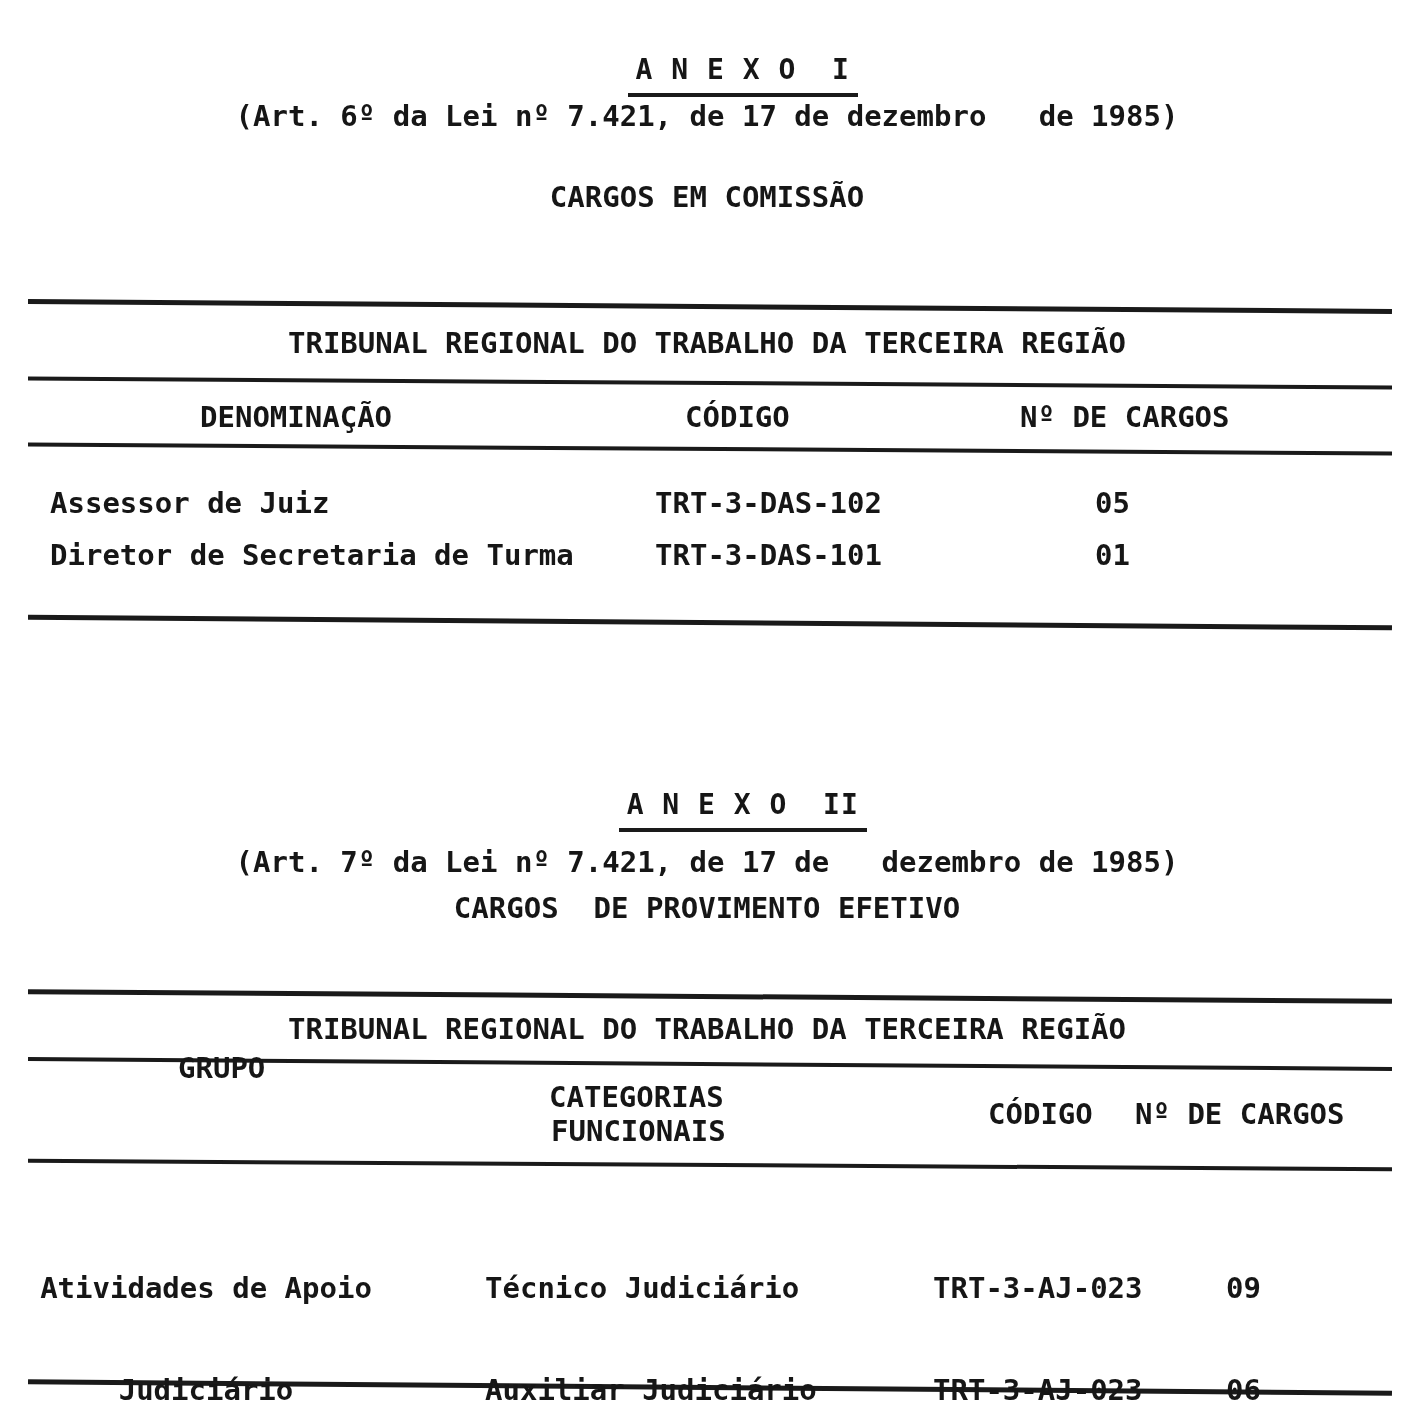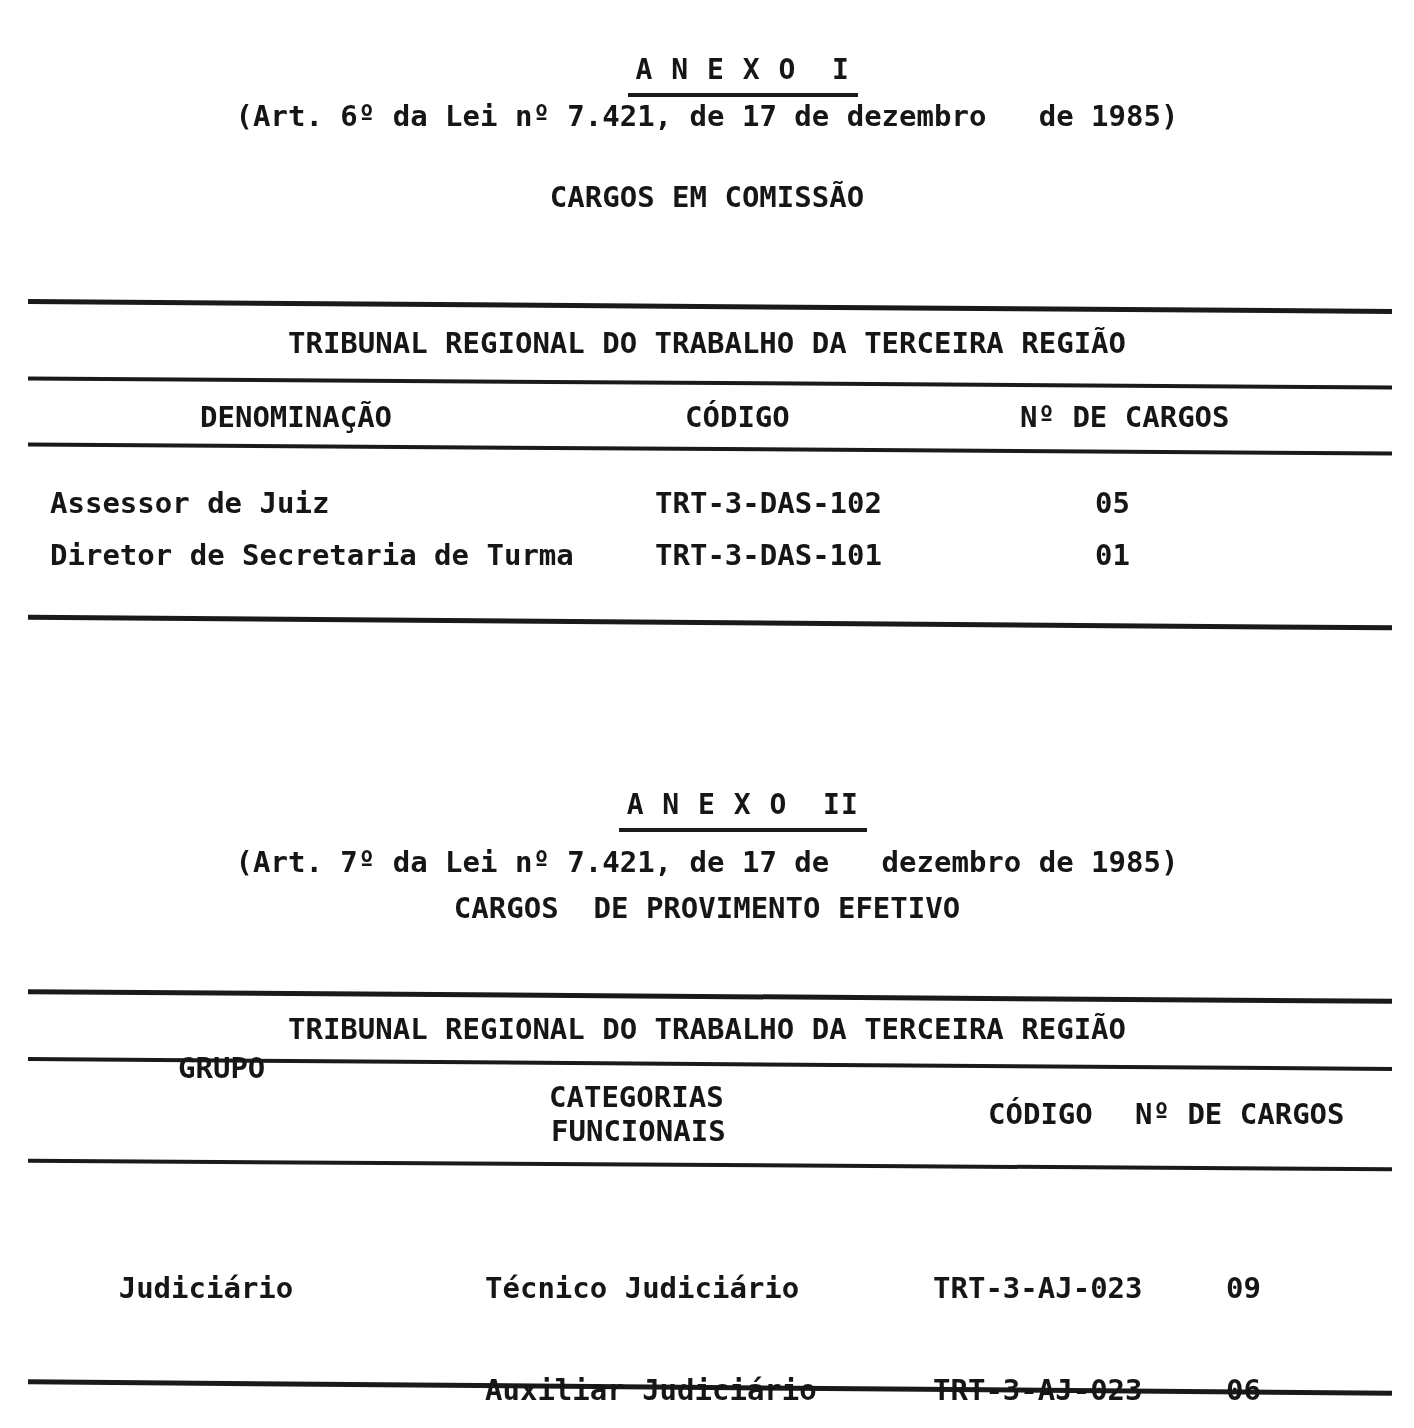--- a/index.html
+++ b/index.html
@@ -79,20 +79,21 @@
 
   <div class="cx fs-body" style="top:1013px;">TRIBUNAL REGIONAL DO TRABALHO DA TERCEIRA REGIÃO</div>
 
   <div class="abs fs-body" style="left:178px;  top:1052px;">GRUPO</div>
   <div class="abs fs-body" style="left:549px;  top:1081px;">CATEGORIAS</div>
   <div class="abs fs-body" style="left:551px;  top:1115px;">FUNCIONAIS</div>
   <div class="abs fs-body" style="left:988px;  top:1098px;">CÓDIGO</div>
   <div class="abs fs-body" style="left:1135px; top:1098px;">Nº DE CARGOS</div>
 
   <div class="colstack centerstack" style="left:40px; top:1203px; width:332px;">
+    <div>Atividades de Apoio</div>
     <div>Judiciário</div>
     
   </div>
 
   <div class="colstack" style="left:485px; top:1203px;">
     <div>Técnico Judiciário</div>
     <div>Auxiliar Judiciário</div>
     
     
   </div>

